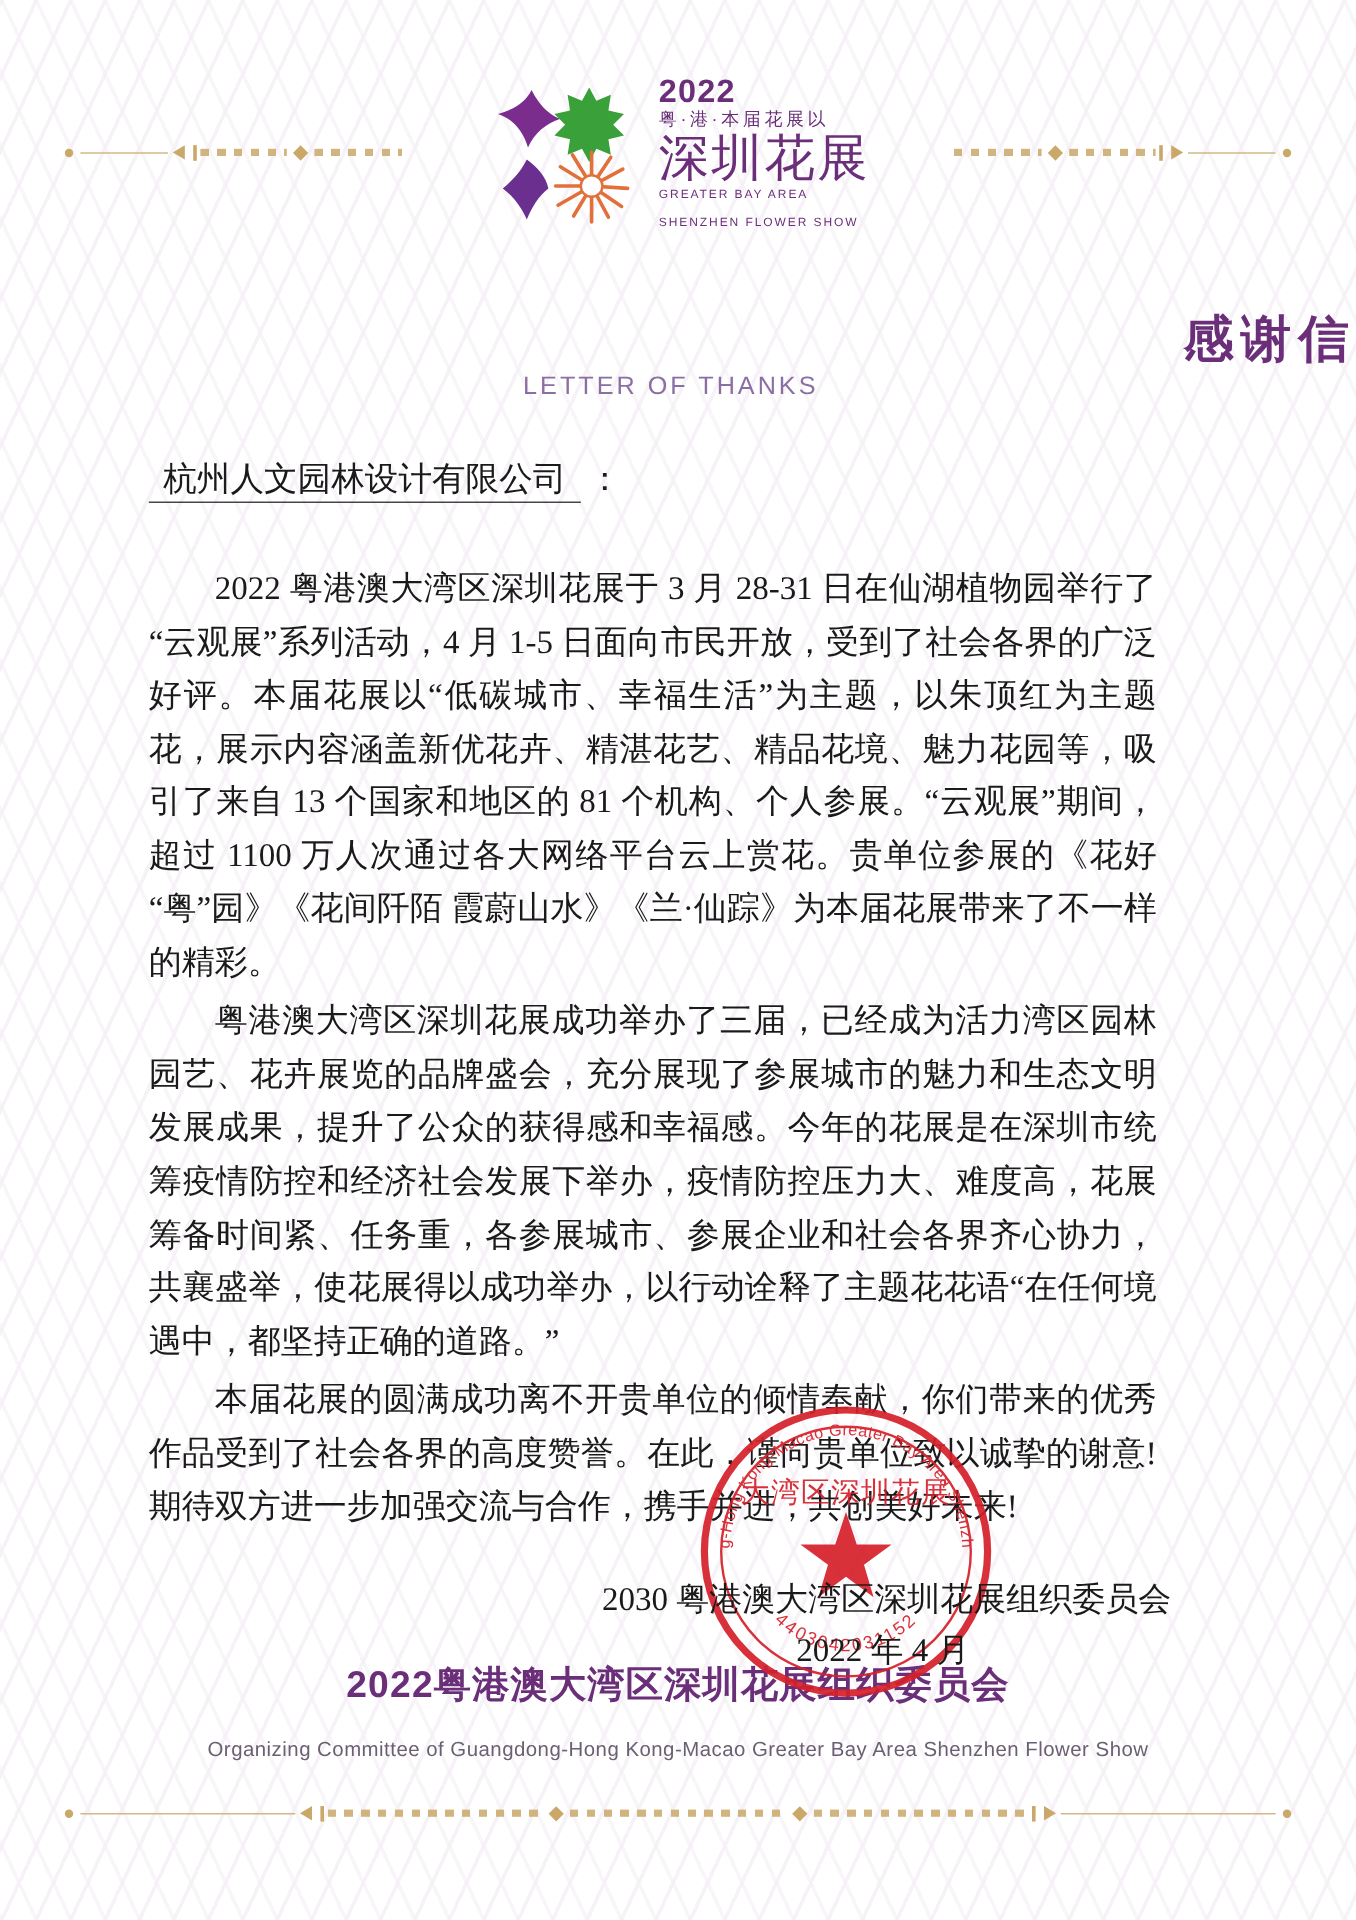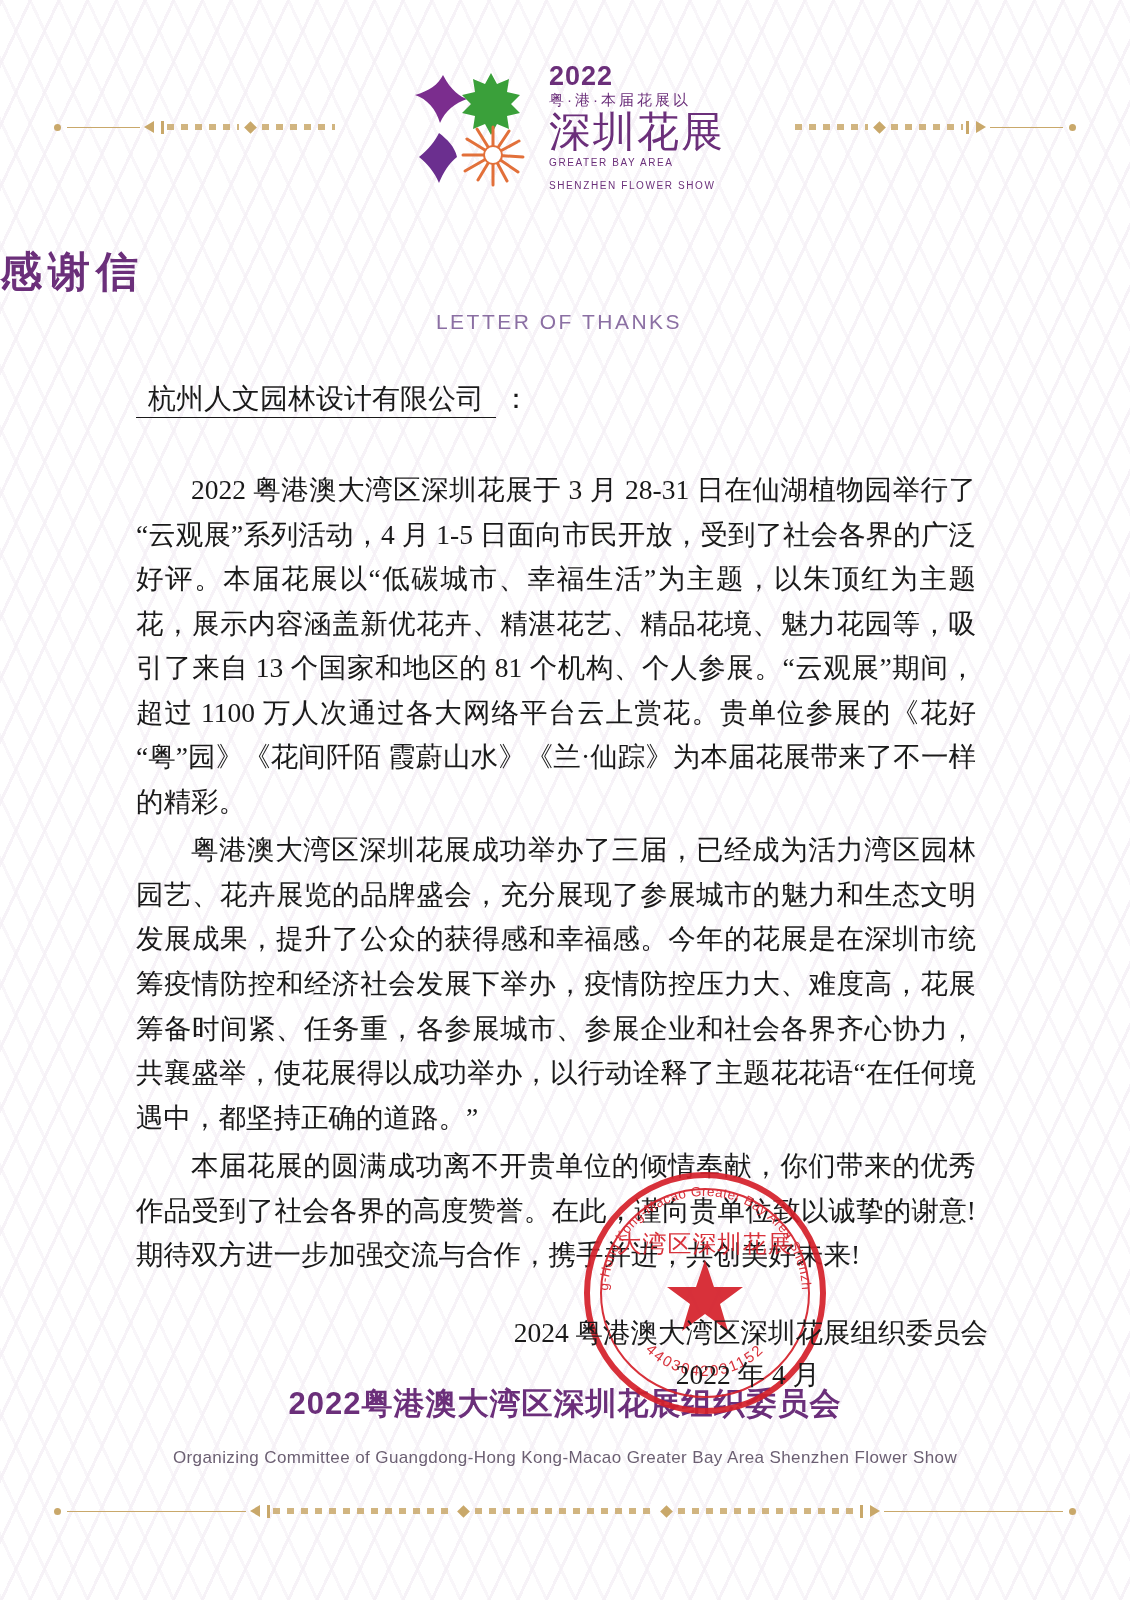--- a/index.html
+++ b/index.html
@@ -129,23 +129,23 @@
     font-family: "Liberation Sans", sans-serif;
     font-size: 10px;
     color: #6b2f7a;
     letter-spacing: 1.6px;
     margin-top: 13px;
   }
 
   
   .title-cn {
     position: absolute;
-    top: 244px;
+    top: 255px;
     left: 0; right: 0;
-    text-align: left;
+    text-align: right;
     font-family: "Liberation Sans", sans-serif;
     font-size: 42px;
     font-weight: bold;
     color: #6b2f7a;
     letter-spacing: 6px;
   }
   .title-en {
     position: absolute;
     top: 310px;
     left: 0; right: 12px;
@@ -153,21 +153,21 @@
     font-family: "Liberation Sans", sans-serif;
     font-size: 21px;
     color: #8b6fa3;
     letter-spacing: 2.5px;
   }
 
   
   .letter {
     position: absolute;
     top: 380px;
-    left: 136px;
+    left: 124px;
     width: 852px;
   }
   .addressee {
     font-size: 28px;
     color: #1a1a1a;
     margin-bottom: 50px;
     white-space: nowrap;
   }
   .addressee .name {
     border-bottom: 1.5px solid #1a1a1a;
@@ -293,21 +293,21 @@
 <div class="letter">
   <div class="addressee">
     <span class="name">杭州人文园林设计有限公司</span><span class="colon">：</span>
   </div>
 
   <p class="para">2022 粤港澳大湾区深圳花展于 3 月 28-31 日在仙湖植物园举行了“云观展”系列活动，4 月 1-5 日面向市民开放，受到了社会各界的广泛好评。本届花展以“低碳城市、幸福生活”为主题，以朱顶红为主题花，展示内容涵盖新优花卉、精湛花艺、精品花境、魅力花园等，吸引了来自 13 个国家和地区的 81 个机构、个人参展。“云观展”期间，超过 1100 万人次通过各大网络平台云上赏花。贵单位参展的《花好“粤”园》《花间阡陌 霞蔚山水》《兰·仙踪》为本届花展带来了不一样的精彩。</p>
   <p class="para">粤港澳大湾区深圳花展成功举办了三届，已经成为活力湾区园林园艺、花卉展览的品牌盛会，充分展现了参展城市的魅力和生态文明发展成果，提升了公众的获得感和幸福感。今年的花展是在深圳市统筹疫情防控和经济社会发展下举办，疫情防控压力大、难度高，花展筹备时间紧、任务重，各参展城市、参展企业和社会各界齐心协力，共襄盛举，使花展得以成功举办，以行动诠释了主题花花语“在任何境遇中，都坚持正确的道路。”</p>
   <p class="para">本届花展的圆满成功离不开贵单位的倾情奉献，你们带来的优秀作品受到了社会各界的高度赞誉。在此，谨向贵单位致以诚挚的谢意!期待双方进一步加强交流与合作，携手并进，共创美好未来!</p>
 
   <div class="signature">
-    <div>2024 粤港澳大湾区深圳花展组织委员会</div>
+    <div>2030 粤港澳大湾区深圳花展组织委员会</div>
     <div class="sig-date">2022 年 4 月</div>
   </div>
 </div>
 
 <svg class="seal" viewBox="0 0 250 250">
   <defs>
     <path id="sealTopArc" d="M 28 125 A 97 97 0 0 1 222 125"></path>
     <path id="sealBottomArc" d="M 42 125 A 83 83 0 0 0 208 125"></path>
   </defs>
   <circle cx="125" cy="125" r="118" fill="none" stroke="#d5202a" stroke-width="6"></circle>

